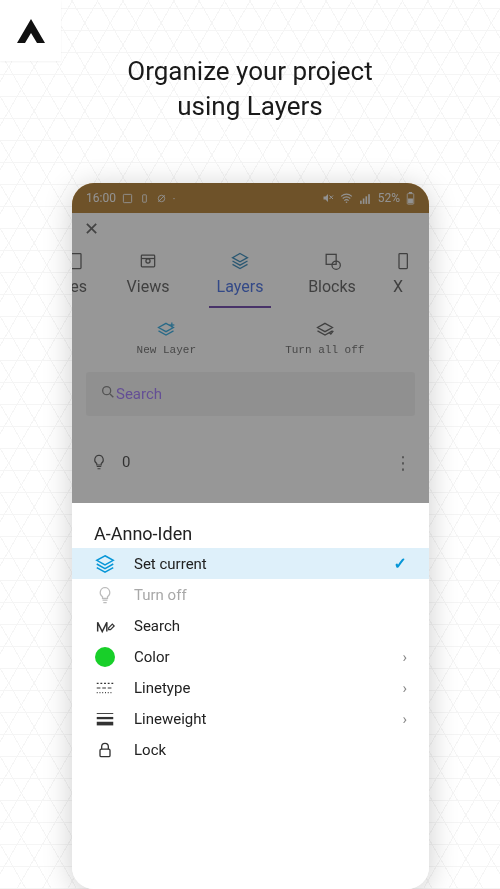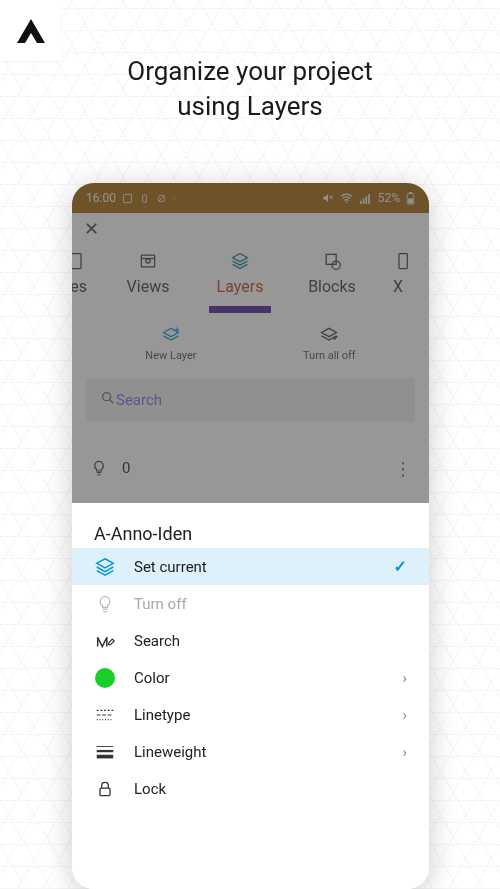--- a/index.html
+++ b/index.html
@@ -93,34 +93,35 @@
   flex-direction: column;
   align-items: center;
   gap: 6px;
   color: #3a3a3a;
   font-size: 16px;
   padding-bottom: 10px;
   min-width: 62px;
 }
 .tab.partial-left { min-width: 30px; align-items: flex-end; }
 .tab.partial-right { min-width: 14px; align-items: flex-start; }
-.tab.active { color: #c2410c; border-bottom: 7px solid #4c1d95; }
+.tab.active { color: #1d4ed8; border-bottom: 2px solid #4c1d95; }
 .tab-icon { width: 22px; height: 20px; }
 .actions {
   display: flex;
   justify-content: space-around;
   padding: 12px 20px 10px;
 }
 .action {
   display: flex;
   flex-direction: column;
   align-items: center;
   gap: 4px;
   color: #4a4a4a;
   font-size: 11px;
+  font-family: Liberation Mono, monospace;
 }
 .searchbox {
   margin: 6px 14px;
   background: #ececec;
   border-radius: 3px;
   height: 44px;
   display: flex;
   align-items: center;
   padding: 0 14px;
   color: #8b5cf6;
@@ -154,21 +155,21 @@
 }
 .sheet-title {
   padding: 20px 22px 4px;
   font-size: 18px;
   color: #222;
   font-weight: 400;
 }
 .menu-item {
   display: flex;
   align-items: center;
-  height: 37px;
+  height: 31px;
   padding: 0 22px;
   gap: 18px;
   font-size: 15px;
   color: #222;
 }
 .menu-item.selected { background: #def0fa; }
 .menu-item.disabled { color: #a8a8a8; }
 .menu-icon { width: 22px; height: 22px; flex: 0 0 22px; display: flex; align-items: center; justify-content: center; }
 .menu-label { flex: 1; }
 .chevron { color: #888; font-size: 15px; }

